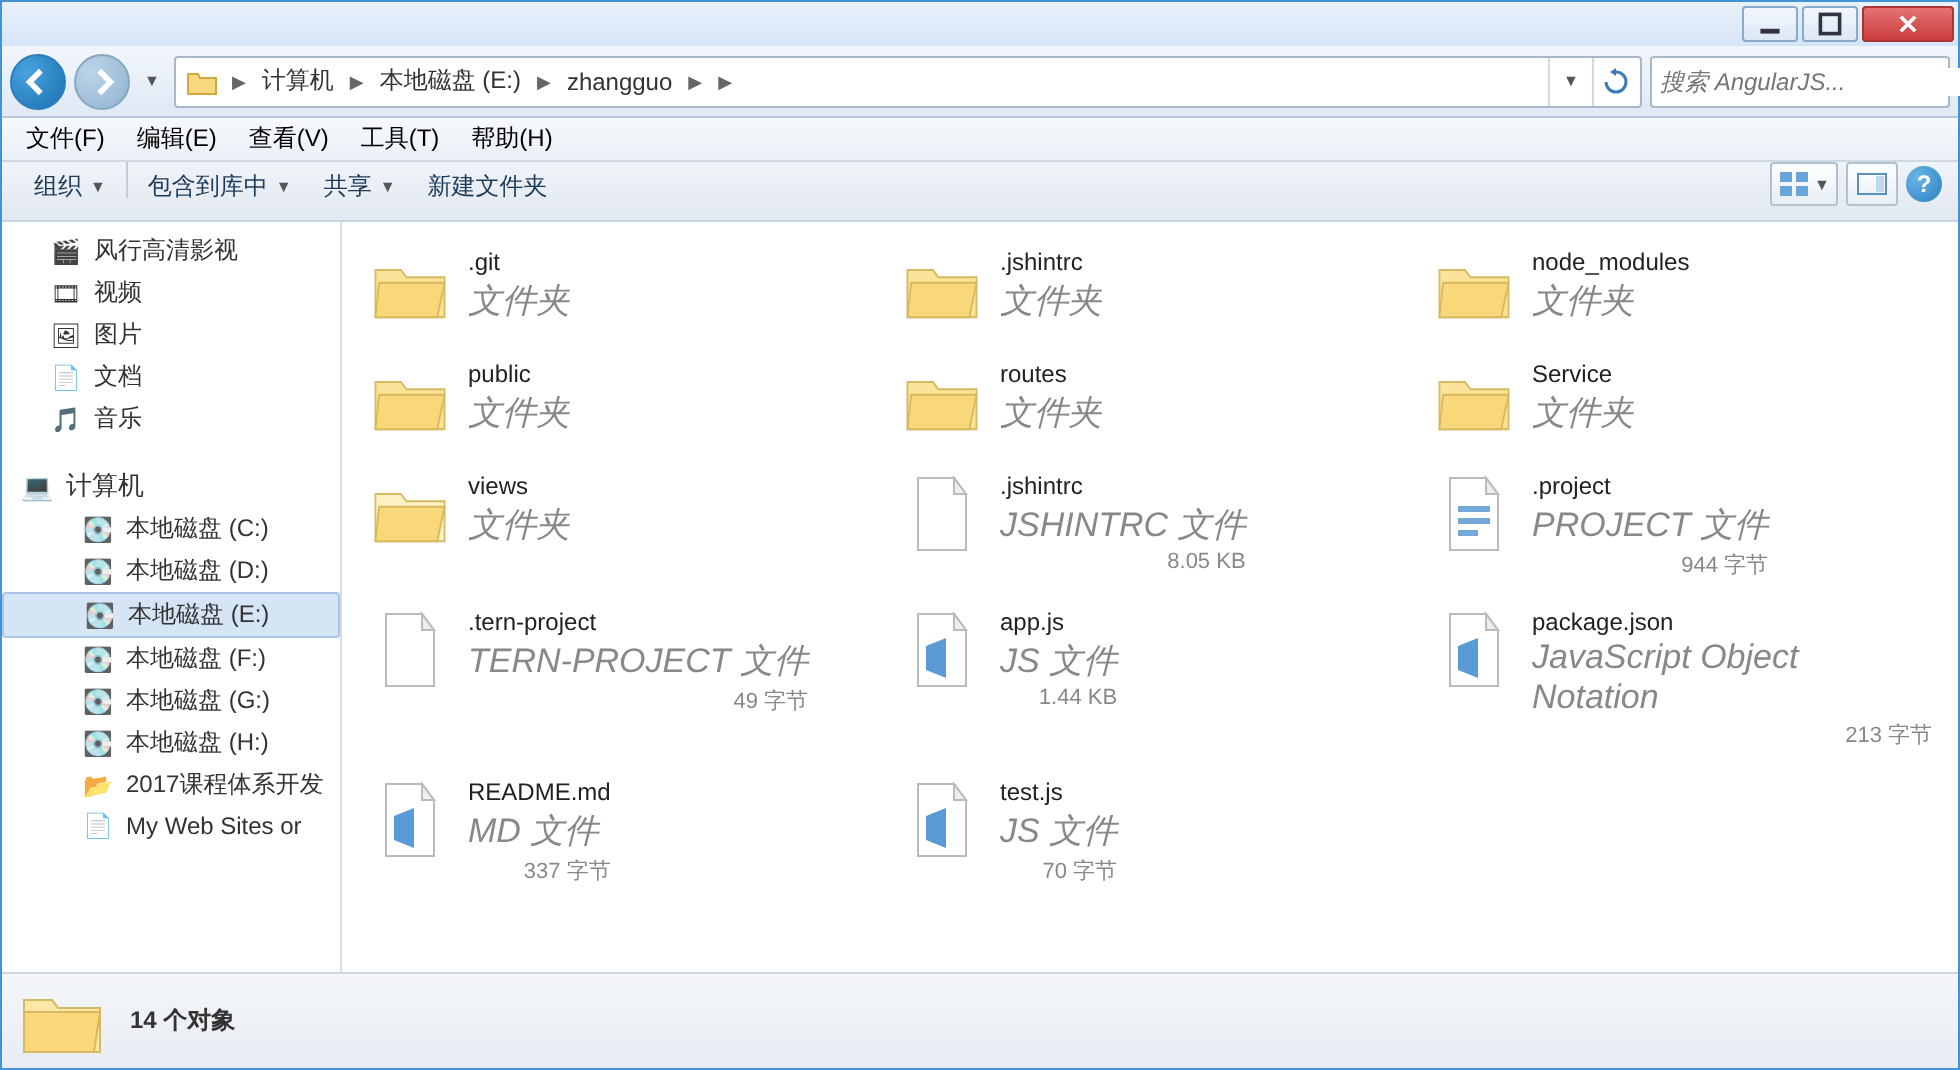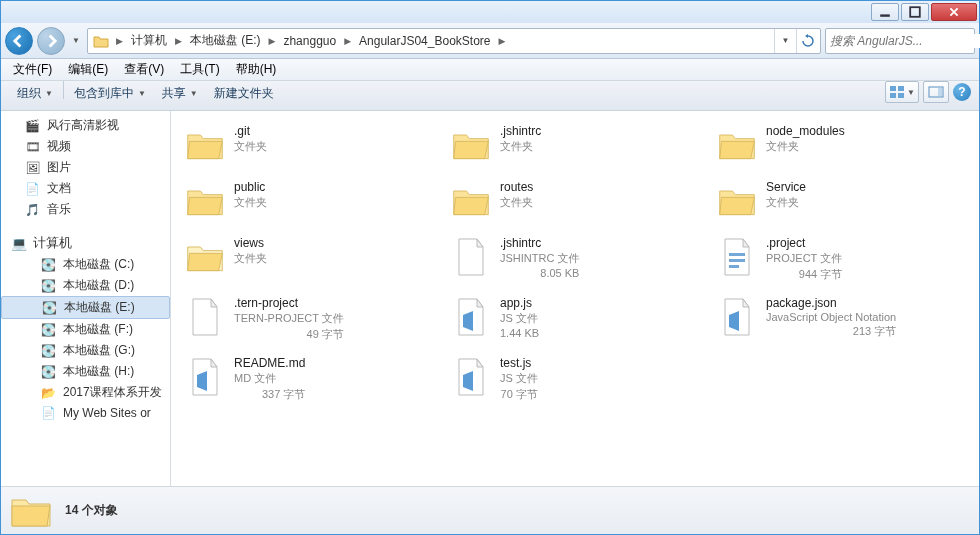--- a/index.html
+++ b/index.html
@@ -50,21 +50,21 @@
 .side-group-gap { height: 12px; }
 .side-ic { width: 16px; height: 16px; display: flex; align-items: center; justify-content: center; flex-shrink: 0; }
 
 
 .content { flex: 1; background: #fff; overflow: auto; padding: 8px; }
 .items { display: grid; grid-template-columns: repeat(3, 1fr); gap: 4px 6px; }
 .item { display: flex; align-items: flex-start; padding: 4px; gap: 8px; cursor: pointer; border: 1px solid transparent; border-radius: 2px; }
 .item-icon { width: 42px; height: 42px; flex-shrink: 0; display: flex; align-items: center; justify-content: center; }
 .item-text { display: flex; flex-direction: column; gap: 1px; font-size: 12px; }
 .item-name { color: #222; }
-.item-type { color: #888; font-size: 11px; }
+.item-type { color: #888; font-size: 17px; font-style: italic; }
 .item-size { color: #888; font-size: 11px; text-align: right; }
 
 
 .statusbar { height: 48px; background: linear-gradient(to bottom, #f4f6fa, #e8edf3); border-top: 1px solid #d0d8e0; display: flex; align-items: center; padding: 4px 8px; gap: 12px; font-weight: bold; }
 .status-icon { width: 44px; height: 38px; }
 .status-text { font-size: 12px; color: #333; }
 
 
 .folder-svg { width: 40px; height: 36px; }
 .file-svg { width: 32px; height: 40px; }
@@ -115,21 +115,20 @@
             <path d="M1 3 L1 13 L15 13 L15 5 L7 5 L6 3 Z" fill="#f7d881" stroke="#d4a840"></path>
           </svg>
         </div>
       <span class="crumb-sep">▶</span>
       <span class="crumb">计算机</span>
       <span class="crumb-sep">▶</span>
       <span class="crumb">本地磁盘 (E:)</span>
       <span class="crumb-sep">▶</span>
       <span class="crumb">zhangguo</span>
       <span class="crumb-sep">▶</span>
-      <span class="crumb">AngularJS04_BookStore</span>
       <span class="crumb-sep">▶</span>
       <div style="flex:1"></div>
       <div class="refresh">
           <span class="chev">▼</span>
         </div>
       <div class="refresh">
           <svg width="14" height="14" viewBox="0 0 14 14">
             <path d="M7 2 A5 5 0 1 1 2 7" fill="none" stroke="#3a7ab5" stroke-width="1.5"></path>
             <path d="M7 0 L7 4 L4 2 Z" fill="#3a7ab5"></path>
           </svg>

